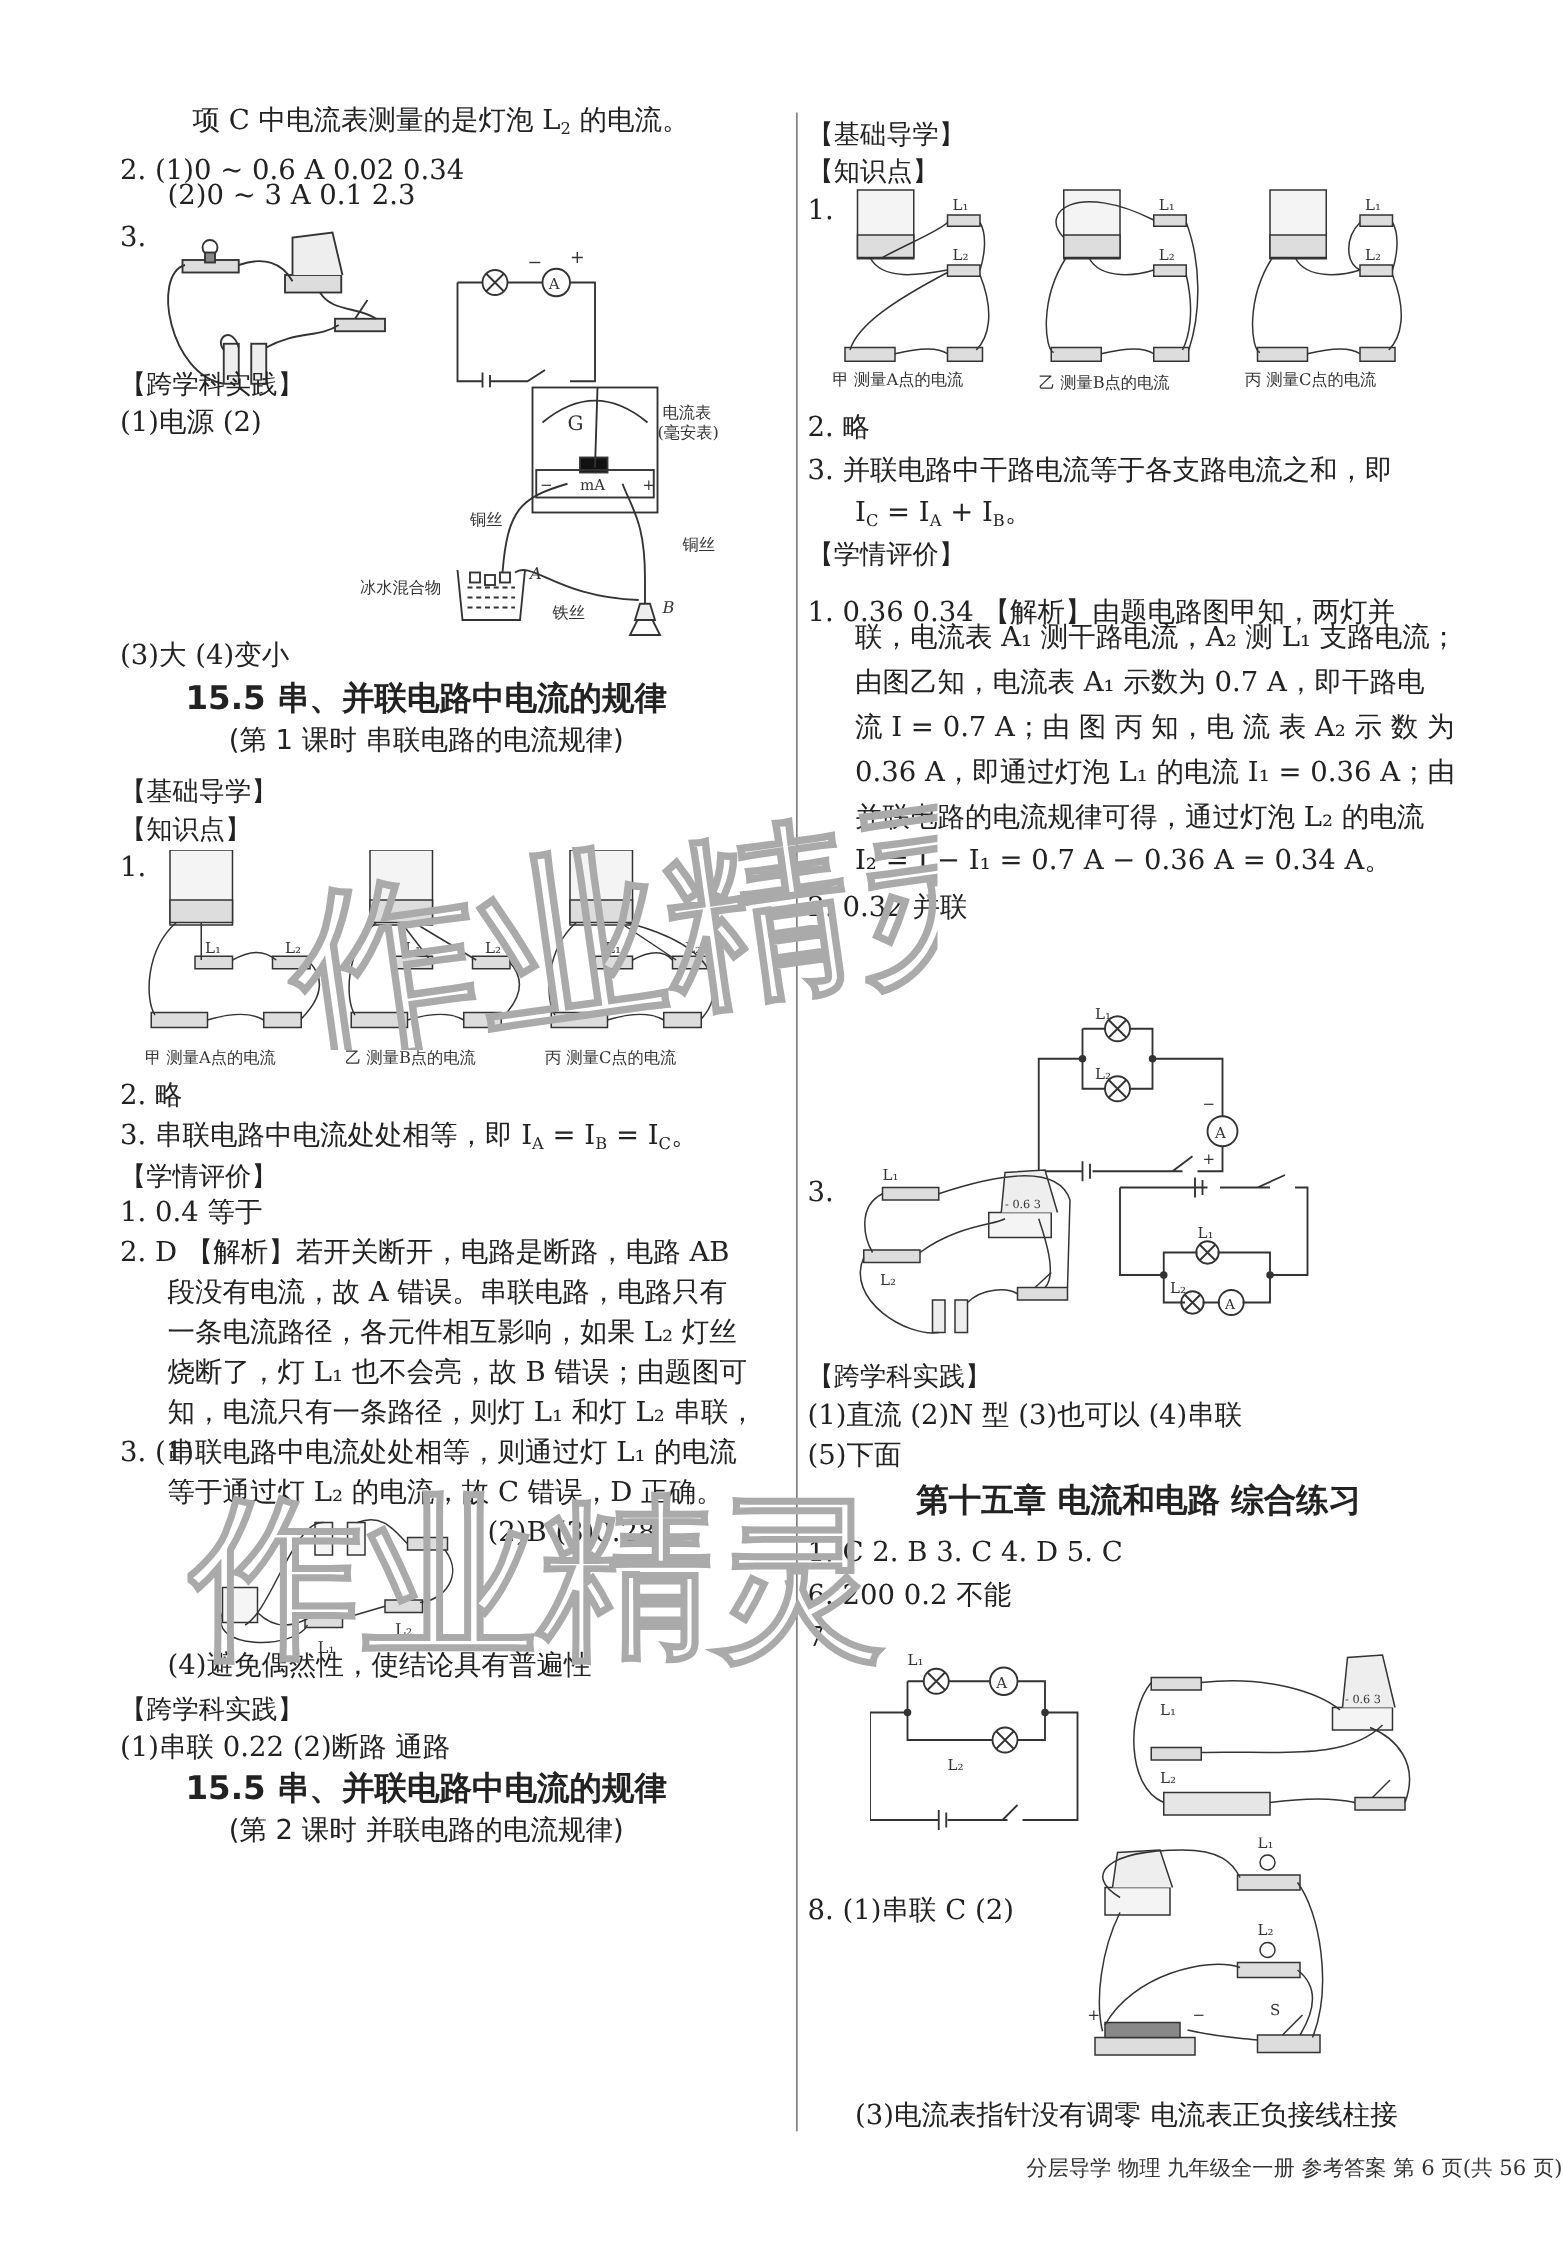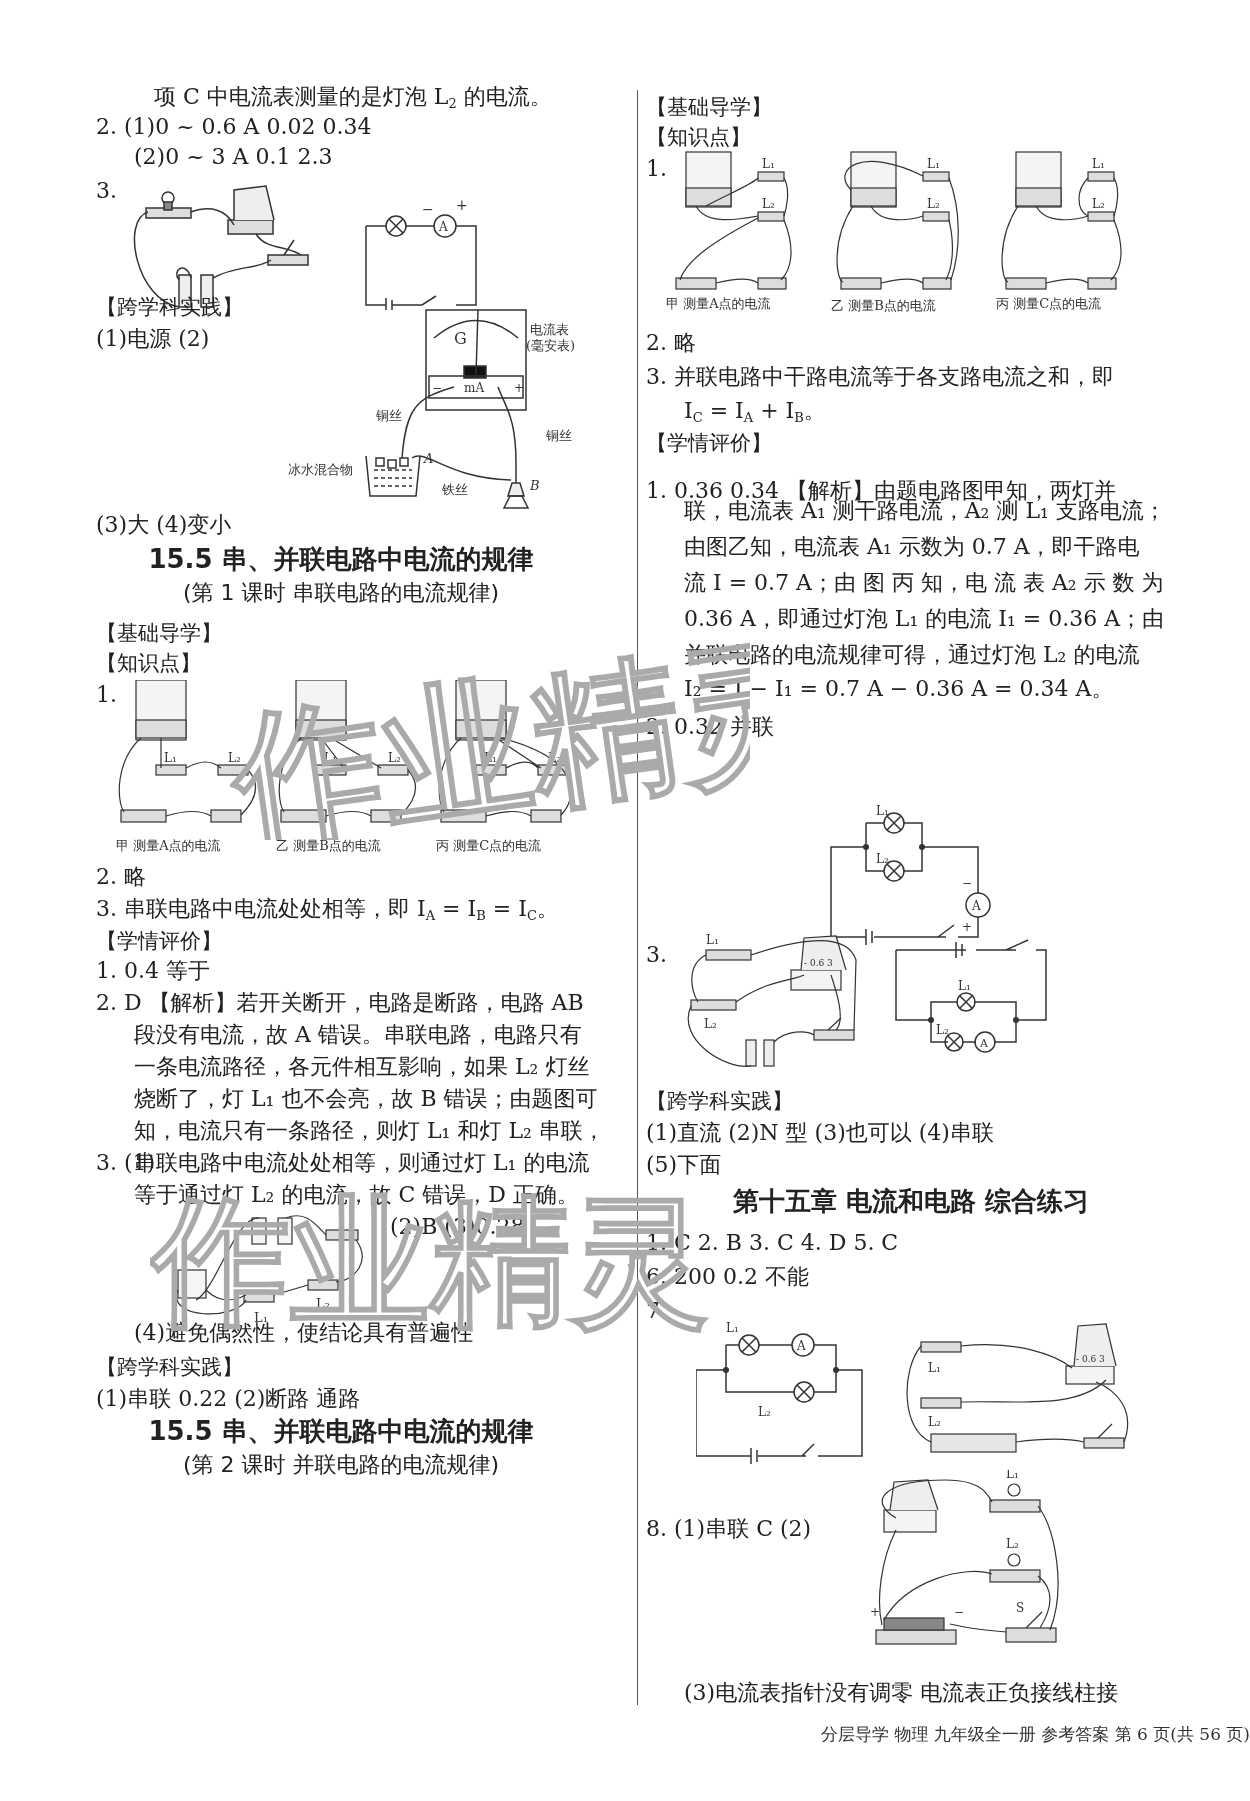--- a/index.html
+++ b/index.html
@@ -25,21 +25,21 @@
 </style>
 </head>
 <body>
 
 <div class="page">
 
   <div class="divider"></div>
 
   <div class="col col-left">
     <div class="line indent2" style="top:0px"><span>项 C 中电流表测量的是灯泡 L</span><sub>2</sub><span> 的电流。</span></div>
-    <div class="line" style="top:30px">2.  (1)0 ~ 0.6 A   0.02   0.34</div>
+    <div class="line" style="top:40px">2.  (1)0 ~ 0.6 A   0.02   0.34</div>
     <div class="line indent" style="top:60px">(2)0 ~ 3 A   0.1   2.3</div>
     <div class="line" style="top:94px">3.</div>
 
     <svg class="fig" style="left:20px; top:100px" width="460" height="130">
       <g stroke="#333" fill="none" stroke-width="1.5">
         <rect x="30" y="28" width="45" height="10" fill="#ddd"></rect>
         <circle cx="52" cy="18" r="6"></circle>
           <rect x="48" y="22" width="8" height="8" fill="#888"></rect>
         <rect x="112" y="40" width="45" height="14" fill="#ddd"></rect>
         <path d="M118 40 L118 10 L150 6 L158 40" fill="#eee"></path>

